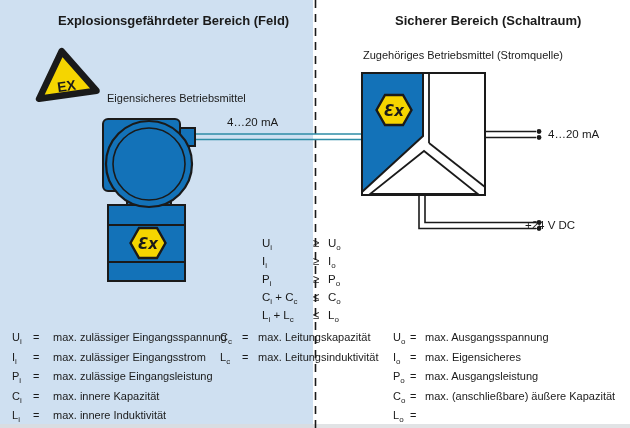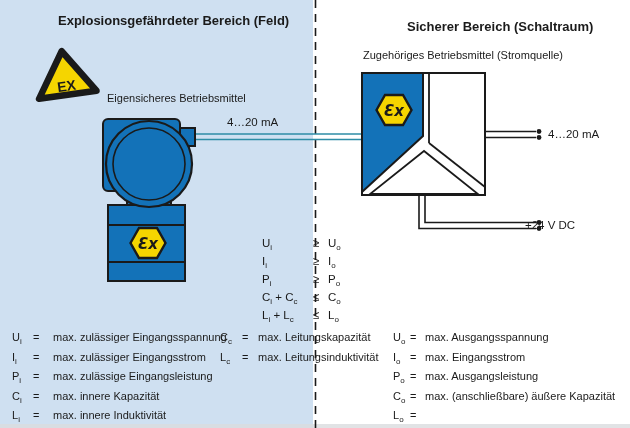--- a/index.html
+++ b/index.html
@@ -102,21 +102,21 @@
       <circle cx="539" cy="228.5" r="2.4" fill="var(--line-black)"></circle>
     </g>
 
     <g transform="translate(65,75) rotate(-8)">
       <polygon points="0,-24 -29,20 29,20" style="fill:var(--atex-yellow)" stroke="var(--line-black)" stroke-width="6.5" stroke-linejoin="round"></polygon>
       <text x="0" y="16" font-size="14" font-weight="bold" text-anchor="middle" fill="var(--line-black)">EX</text>
     </g>
   </svg>
 
   <div class="lbl zone-title" style="left:58px;top:13px;">Explosionsgefährdeter Bereich (Feld)</div>
-  <div class="lbl zone-title" style="left:395px;top:19px;margin-left:12px;">Sicherer Bereich (Schaltraum)</div>
+  <div class="lbl zone-title" style="left:395px;top:13px;">Sicherer Bereich (Schaltraum)</div>
 
   <div class="lbl dev-label" style="left:363px;top:49px;">Zugehöriges Betriebsmittel (Stromquelle)</div>
   <div class="lbl dev-label" style="left:107px;top:92px;text-align:center;">Eigensicheres Betriebsmittel</div>
 
   <div class="lbl sig-label" style="left:227px;top:116px;">4…20 mA</div>
   <div class="lbl sig-label" style="left:548px;top:128px;">4…20 mA</div>
   <div class="lbl sig-label" style="left:525px;top:219px;">+24 V DC</div>
 
   <div class="formulas" id="formula-block">
       <div class="f-row">
@@ -187,21 +187,21 @@
     </div>
   <div class="legend-col col3" id="legend-output">
       <div class="lg-row">
         <span class="lg-sym">U<sub>o</sub></span>
         <span class="lg-eq">=</span>
         <span class="lg-desc">max. Ausgangsspannung</span>
       </div>
       <div class="lg-row">
         <span class="lg-sym">I<sub>o</sub></span>
         <span class="lg-eq">=</span>
-        <span class="lg-desc">max. Eingangsstrom</span>
+        <span class="lg-desc">max. Eigensicheres</span>
       </div>
       <div class="lg-row">
         <span class="lg-sym">P<sub>o</sub></span>
         <span class="lg-eq">=</span>
         <span class="lg-desc">max. Ausgangsleistung</span>
       </div>
       <div class="lg-row">
         <span class="lg-sym">C<sub>o</sub></span>
         <span class="lg-eq">=</span>
         <span class="lg-desc">max. (anschließbare) äußere Kapazität</span>

